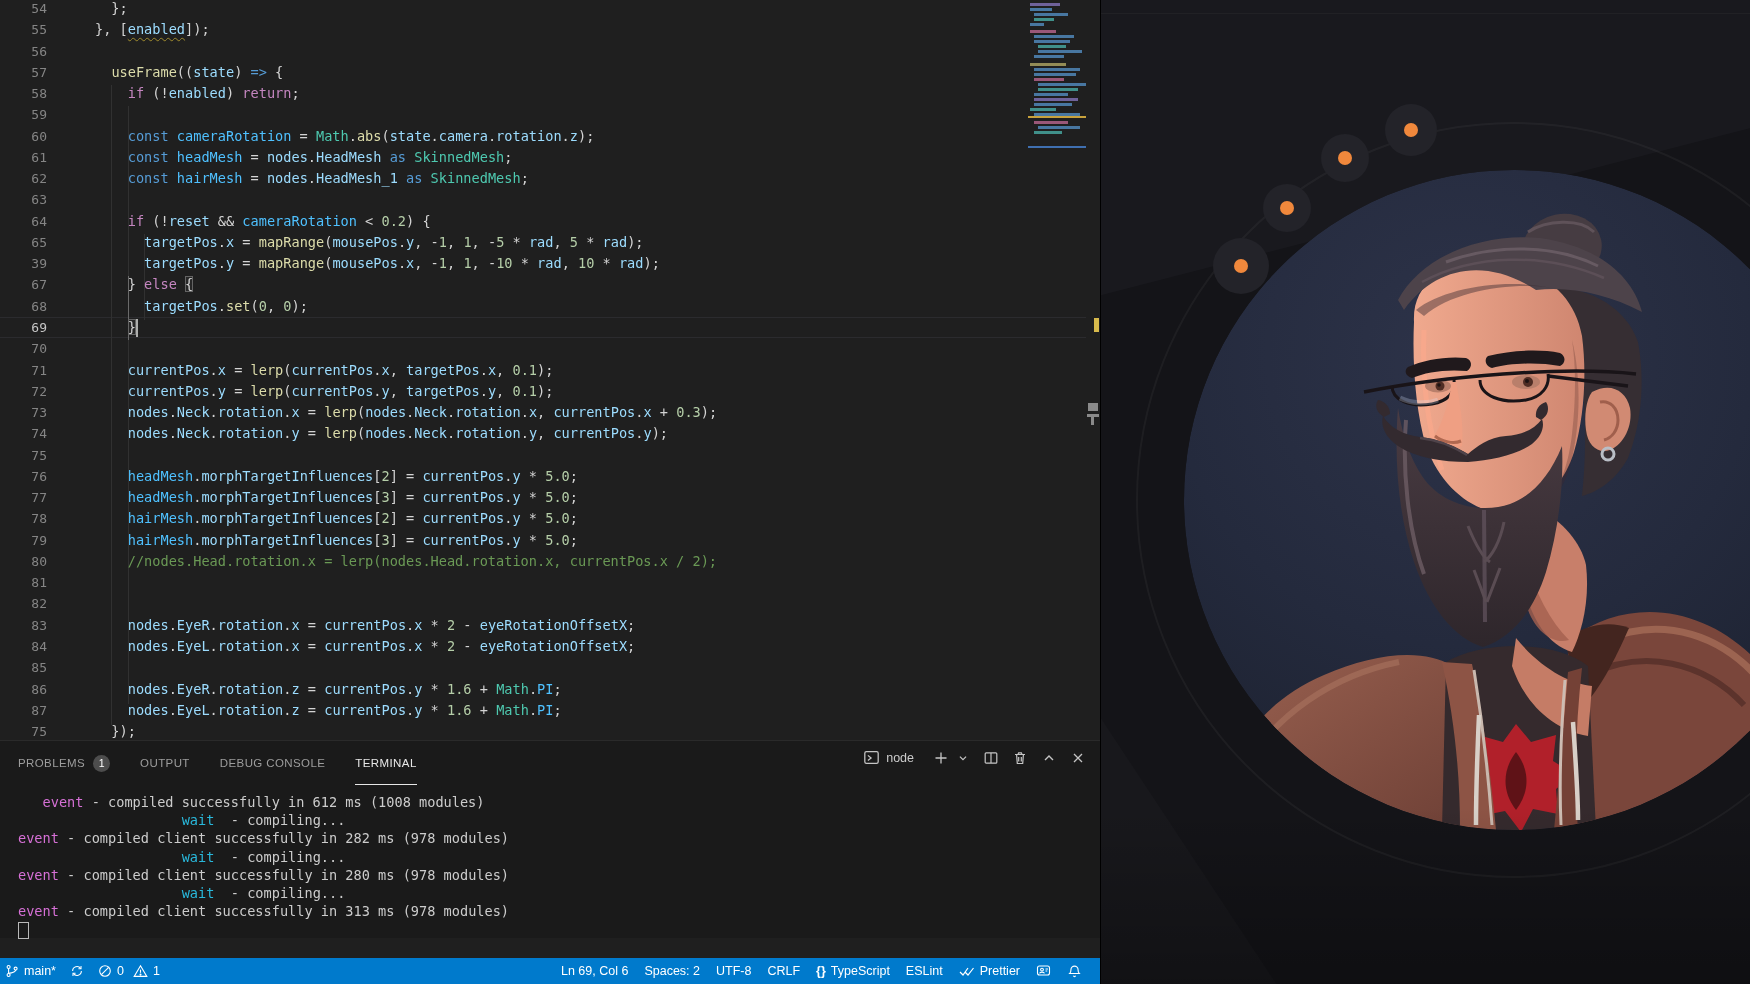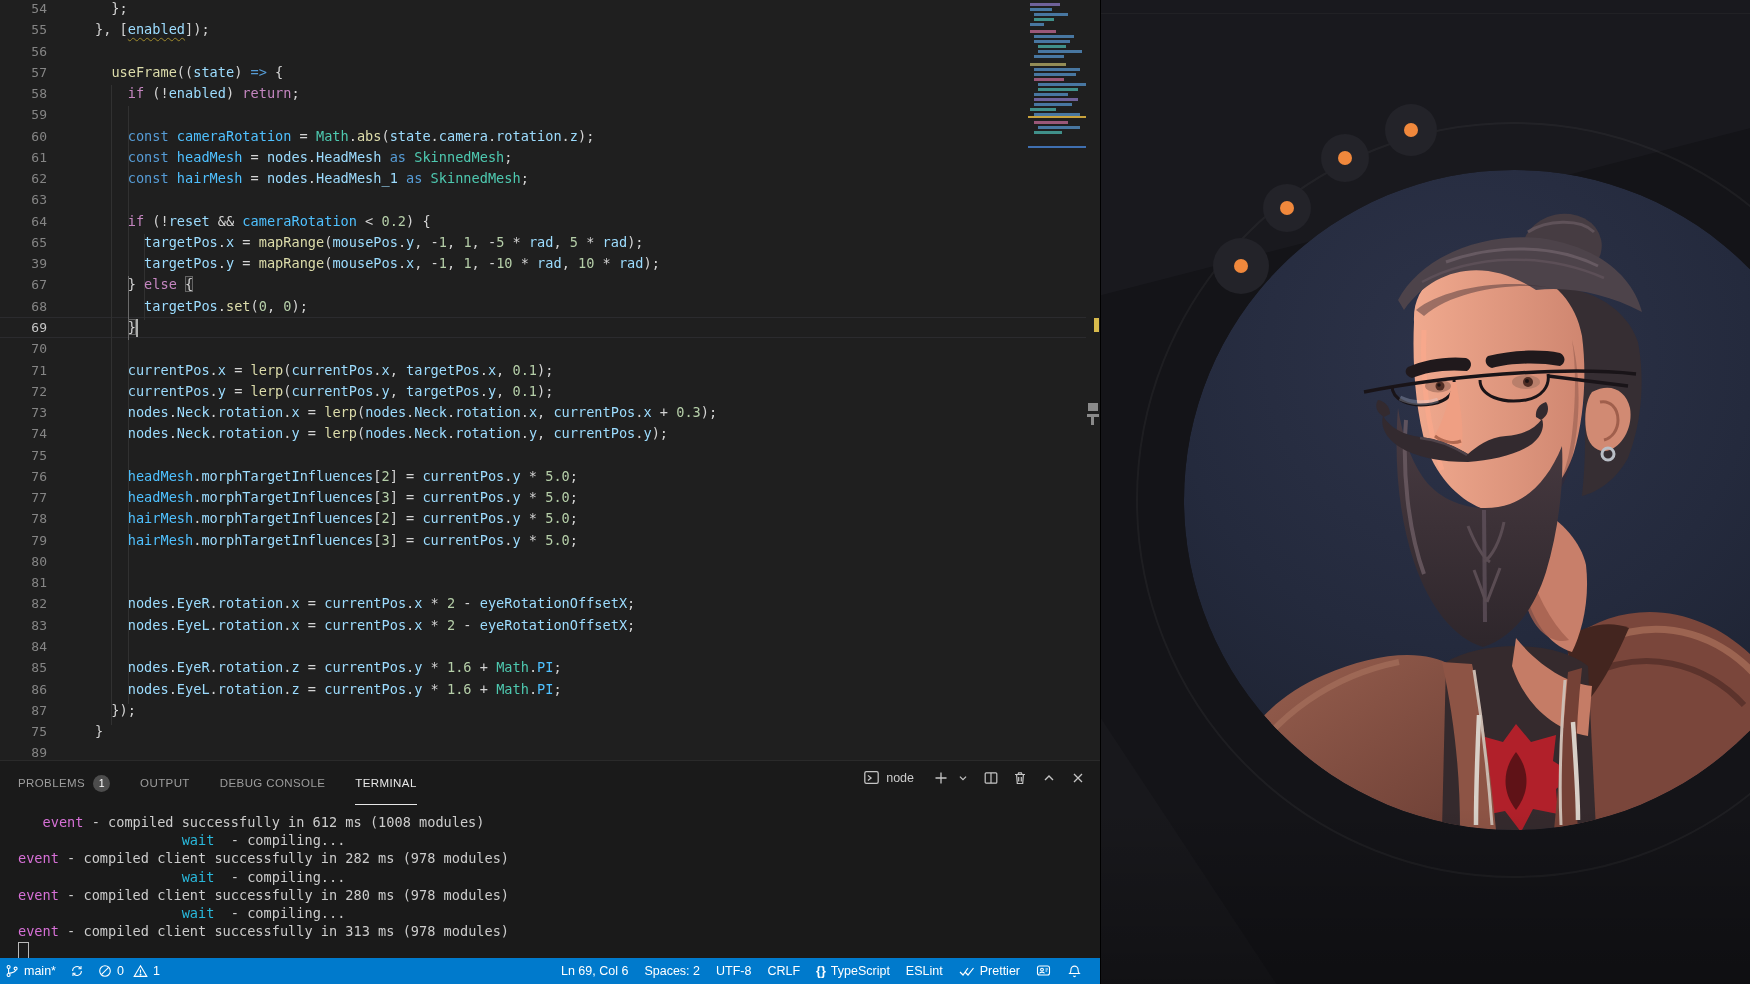--- a/index.html
+++ b/index.html
@@ -26,21 +26,21 @@
   .indent-guide{position:absolute;width:1px;background:#313131;}
   .indent-guide.active{background:#6a6a6a;}
   
   .minimap{position:absolute;left:1028px;top:0;width:58px;height:170px;}
   .mm-row{position:absolute;height:3px;opacity:.85;}
   .mm-deco{position:absolute;left:0;width:58px;}
   .overview{position:absolute;left:1086px;top:0;width:14px;height:760px;}
   .ov-marker{position:absolute;left:8px;width:5px;height:14px;background:#d7ba4c;}
   .grip{position:absolute;}
   
-  .panel{position:absolute;left:0;top:760px;width:1100px;height:198px;background:#1a1a1a;
+  .panel{position:absolute;left:0;top:740px;width:1100px;height:198px;background:#1a1a1a;
          border-top:1px solid #2a2a2a;box-sizing:border-box;}
   .panel-tabs{position:absolute;left:18px;top:0;height:44px;display:flex;align-items:center;gap:30px;}
   .ptab{font-size:11.5px;letter-spacing:.4px;color:#9d9d9d;display:flex;align-items:center;gap:8px;
         height:42px;line-height:42px;cursor:default;}
   .ptab.active{color:#e7e7e7;border-bottom:1px solid #e7e7e7;}
   .badge{display:inline-flex;align-items:center;justify-content:center;width:17px;height:17px;
          border-radius:50%;background:#4d4d4d;color:#fff;font-size:10.5px;letter-spacing:0;}
   .panel-actions{position:absolute;right:14px;top:8px;display:flex;align-items:center;gap:13px;color:#c5c5c5;}
   .panel-actions svg{display:block;}
   .shell-item{display:flex;align-items:center;gap:6px;font-size:12.5px;color:#cccccc;margin-right:6px;}
@@ -145,20 +145,21 @@
           <div class="cl"></div>
           <div class="cl"><span class="tk-f">    </span><span class="tk-v">currentPos</span><span class="tk-f">.</span><span class="tk-v">x</span><span class="tk-f"> = </span><span class="tk-n">lerp</span><span class="tk-f">(</span><span class="tk-v">currentPos</span><span class="tk-f">.</span><span class="tk-v">x</span><span class="tk-f">, </span><span class="tk-v">targetPos</span><span class="tk-f">.</span><span class="tk-v">x</span><span class="tk-f">, </span><span class="tk-m">0.1</span><span class="tk-f">);</span></div>
           <div class="cl"><span class="tk-f">    </span><span class="tk-v">currentPos</span><span class="tk-f">.</span><span class="tk-v">y</span><span class="tk-f"> = </span><span class="tk-n">lerp</span><span class="tk-f">(</span><span class="tk-v">currentPos</span><span class="tk-f">.</span><span class="tk-v">y</span><span class="tk-f">, </span><span class="tk-v">targetPos</span><span class="tk-f">.</span><span class="tk-v">y</span><span class="tk-f">, </span><span class="tk-m">0.1</span><span class="tk-f">);</span></div>
           <div class="cl"><span class="tk-f">    </span><span class="tk-v">nodes</span><span class="tk-f">.</span><span class="tk-v">Neck</span><span class="tk-f">.</span><span class="tk-v">rotation</span><span class="tk-f">.</span><span class="tk-v">x</span><span class="tk-f"> = </span><span class="tk-n">lerp</span><span class="tk-f">(</span><span class="tk-v">nodes</span><span class="tk-f">.</span><span class="tk-v">Neck</span><span class="tk-f">.</span><span class="tk-v">rotation</span><span class="tk-f">.</span><span class="tk-v">x</span><span class="tk-f">, </span><span class="tk-v">currentPos</span><span class="tk-f">.</span><span class="tk-v">x</span><span class="tk-f"> + </span><span class="tk-m">0.3</span><span class="tk-f">);</span></div>
           <div class="cl"><span class="tk-f">    </span><span class="tk-v">nodes</span><span class="tk-f">.</span><span class="tk-v">Neck</span><span class="tk-f">.</span><span class="tk-v">rotation</span><span class="tk-f">.</span><span class="tk-v">y</span><span class="tk-f"> = </span><span class="tk-n">lerp</span><span class="tk-f">(</span><span class="tk-v">nodes</span><span class="tk-f">.</span><span class="tk-v">Neck</span><span class="tk-f">.</span><span class="tk-v">rotation</span><span class="tk-f">.</span><span class="tk-v">y</span><span class="tk-f">, </span><span class="tk-v">currentPos</span><span class="tk-f">.</span><span class="tk-v">y</span><span class="tk-f">);</span></div>
           <div class="cl"></div>
           <div class="cl"><span class="tk-f">    </span><span class="tk-C">headMesh</span><span class="tk-f">.</span><span class="tk-v">morphTargetInfluences</span><span class="tk-f">[</span><span class="tk-m">2</span><span class="tk-f">] = </span><span class="tk-v">currentPos</span><span class="tk-f">.</span><span class="tk-v">y</span><span class="tk-f"> * </span><span class="tk-m">5.0</span><span class="tk-f">;</span></div>
           <div class="cl"><span class="tk-f">    </span><span class="tk-C">headMesh</span><span class="tk-f">.</span><span class="tk-v">morphTargetInfluences</span><span class="tk-f">[</span><span class="tk-m">3</span><span class="tk-f">] = </span><span class="tk-v">currentPos</span><span class="tk-f">.</span><span class="tk-v">y</span><span class="tk-f"> * </span><span class="tk-m">5.0</span><span class="tk-f">;</span></div>
           <div class="cl"><span class="tk-f">    </span><span class="tk-C">hairMesh</span><span class="tk-f">.</span><span class="tk-v">morphTargetInfluences</span><span class="tk-f">[</span><span class="tk-m">2</span><span class="tk-f">] = </span><span class="tk-v">currentPos</span><span class="tk-f">.</span><span class="tk-v">y</span><span class="tk-f"> * </span><span class="tk-m">5.0</span><span class="tk-f">;</span></div>
           <div class="cl"><span class="tk-f">    </span><span class="tk-C">hairMesh</span><span class="tk-f">.</span><span class="tk-v">morphTargetInfluences</span><span class="tk-f">[</span><span class="tk-m">3</span><span class="tk-f">] = </span><span class="tk-v">currentPos</span><span class="tk-f">.</span><span class="tk-v">y</span><span class="tk-f"> * </span><span class="tk-m">5.0</span><span class="tk-f">;</span></div>
+          <div class="cl"><span class="tk-f">    </span><span class="tk-g">//nodes.Head.rotation.x = lerp(nodes.Head.rotation.x, currentPos.x / 2);</span></div>
           <div class="cl"><span class="tk-f">    </span></div>
           <div class="cl"></div>
           <div class="cl"><span class="tk-f">    </span><span class="tk-v">nodes</span><span class="tk-f">.</span><span class="tk-v">EyeR</span><span class="tk-f">.</span><span class="tk-v">rotation</span><span class="tk-f">.</span><span class="tk-v">x</span><span class="tk-f"> = </span><span class="tk-v">currentPos</span><span class="tk-f">.</span><span class="tk-v">x</span><span class="tk-f"> * </span><span class="tk-m">2</span><span class="tk-f"> - </span><span class="tk-v">eyeRotationOffsetX</span><span class="tk-f">;</span></div>
           <div class="cl"><span class="tk-f">    </span><span class="tk-v">nodes</span><span class="tk-f">.</span><span class="tk-v">EyeL</span><span class="tk-f">.</span><span class="tk-v">rotation</span><span class="tk-f">.</span><span class="tk-v">x</span><span class="tk-f"> = </span><span class="tk-v">currentPos</span><span class="tk-f">.</span><span class="tk-v">x</span><span class="tk-f"> * </span><span class="tk-m">2</span><span class="tk-f"> - </span><span class="tk-v">eyeRotationOffsetX</span><span class="tk-f">;</span></div>
           <div class="cl"></div>
           <div class="cl"><span class="tk-f">    </span><span class="tk-v">nodes</span><span class="tk-f">.</span><span class="tk-v">EyeR</span><span class="tk-f">.</span><span class="tk-v">rotation</span><span class="tk-f">.</span><span class="tk-v">z</span><span class="tk-f"> = </span><span class="tk-v">currentPos</span><span class="tk-f">.</span><span class="tk-v">y</span><span class="tk-f"> * </span><span class="tk-m">1.6</span><span class="tk-f"> + </span><span class="tk-t">Math</span><span class="tk-f">.</span><span class="tk-C">PI</span><span class="tk-f">;</span></div>
           <div class="cl"><span class="tk-f">    </span><span class="tk-v">nodes</span><span class="tk-f">.</span><span class="tk-v">EyeL</span><span class="tk-f">.</span><span class="tk-v">rotation</span><span class="tk-f">.</span><span class="tk-v">z</span><span class="tk-f"> = </span><span class="tk-v">currentPos</span><span class="tk-f">.</span><span class="tk-v">y</span><span class="tk-f"> * </span><span class="tk-m">1.6</span><span class="tk-f"> + </span><span class="tk-t">Math</span><span class="tk-f">.</span><span class="tk-C">PI</span><span class="tk-f">;</span></div>
           <div class="cl"><span class="tk-f">  });</span></div>
           <div class="cl"><span class="tk-f">}</span></div>
         </div>

